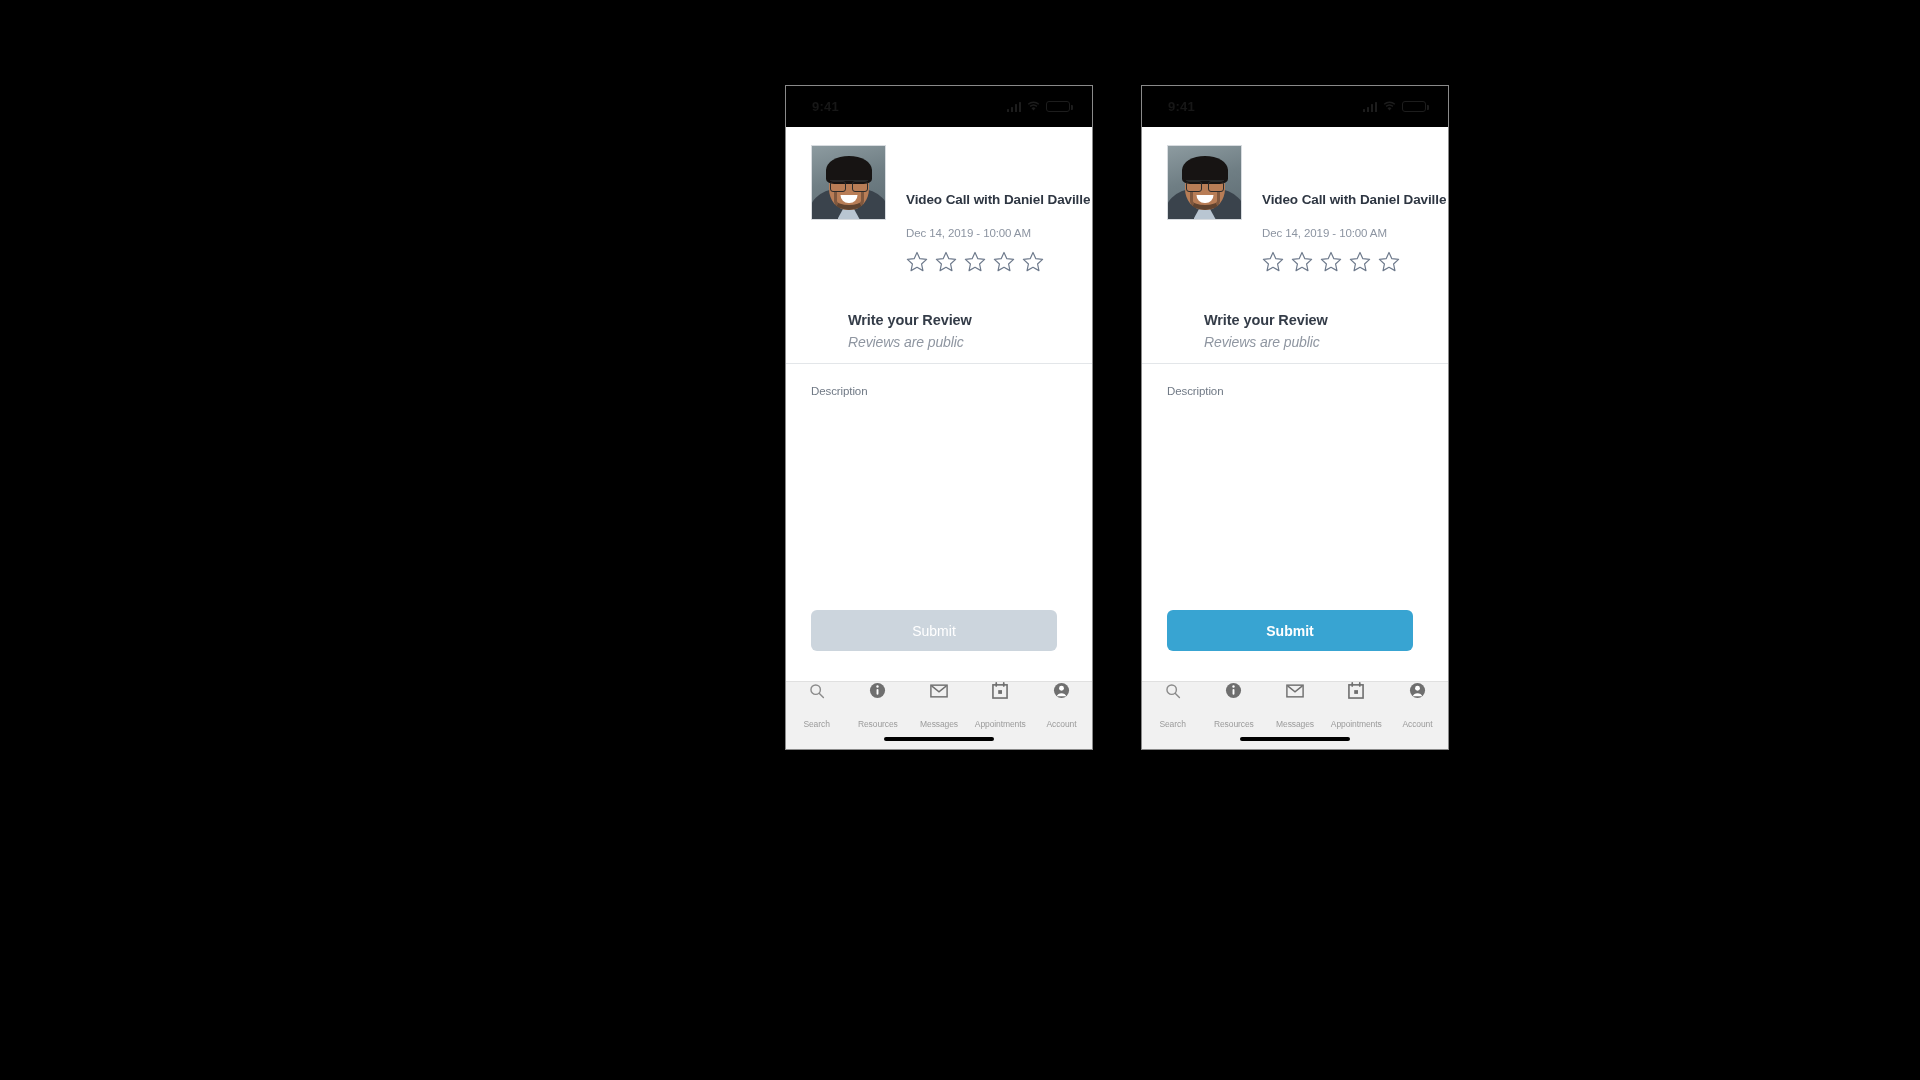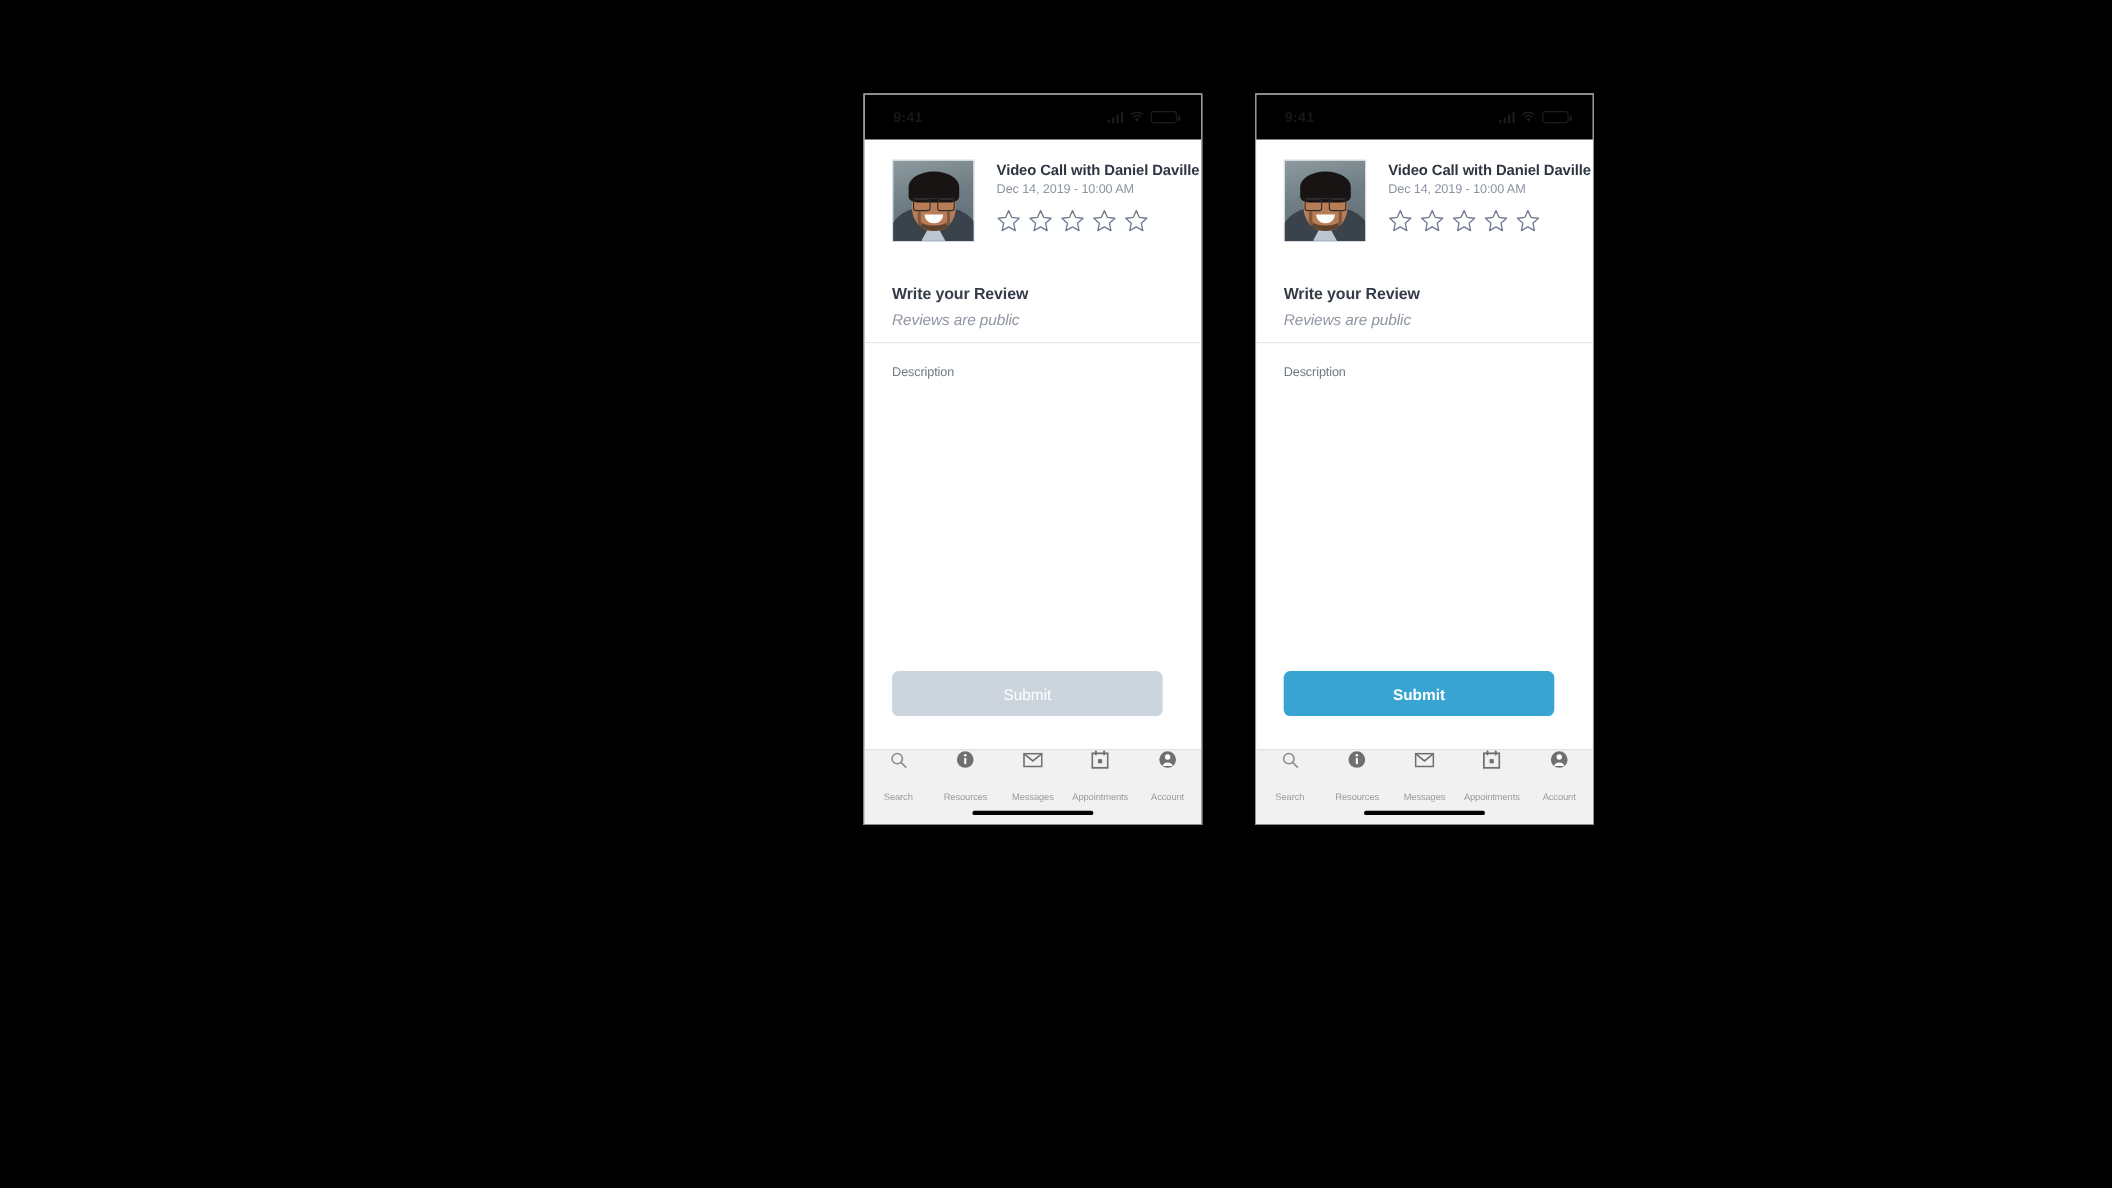--- a/index.html
+++ b/index.html
@@ -110,31 +110,31 @@
     position:absolute; left:50%; top:46px; transform:translateX(-50%);
     width:30px; height:18px; border-radius:0 0 50% 50%;
     border-bottom:5px solid rgba(25,20,18,.55);
     border-left:3px solid rgba(25,20,18,.35);
     border-right:3px solid rgba(25,20,18,.35);
   }
 
   .appt-info { padding-top:2px; min-width:0; }
   .appt-title {
     font-size:13.5px; font-weight:bold; color:#2e3642;
-    letter-spacing:-.1px; white-space:nowrap;
+    letter-spacing:-.1px; white-space:nowrap;margin-top:45px;
   }
   .appt-date {
-    font-size:11.5px; color:#8c94a1; margin-top:4px;
+    font-size:11.5px; color:#8c94a1; margin-top:20px;
     letter-spacing:-.1px;
   }
   .stars { display:flex; gap:7px; margin-top:12px; }
   .stars svg { display:block; }
 
   
-  .review-head { padding:40px 25px 13px 25px; }
+  .review-head { padding:40px 25px 13px 25px;margin-left:37px; }
   .review-title {
     font-size:14.5px; font-weight:bold; color:#343c48;
     letter-spacing:-.1px;
   }
   .review-sub {
     font-size:14px; font-style:italic; color:#8f96a1;
     margin-top:6px; letter-spacing:-.1px;
   }
   .hr { height:1px; background:#e3e6e9; }
 

